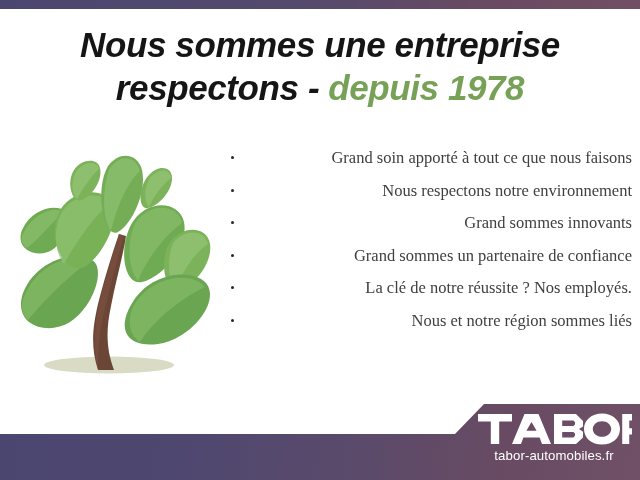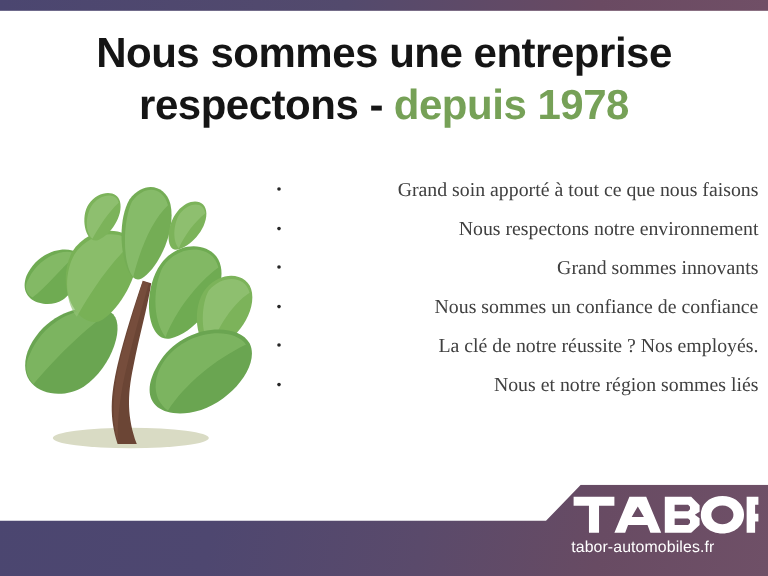--- a/index.html
+++ b/index.html
@@ -41,20 +41,21 @@
     line-height: 1.22;
     font-weight: bold;
     font-size: 35px;
     letter-spacing: -0.4px;
     color: #151515;
     font-family: "Liberation Sans", sans-serif;
   }
   .headline .line {
     display: block;
     white-space: nowrap;
+    font-style: italic;
   }
   .headline .hl-green {
     color: #76a157;
   }
   .headline .hl-gap {
     display: inline-block;
     width: 9px;
   }
 
   
@@ -118,21 +119,21 @@
     height: 84px;
     background: linear-gradient(100deg, #4b4670 0%, #4e4770 28%, #5a4a6b 55%, #684b63 78%, #6f5067 100%);
     -webkit-clip-path: polygon(0 38px, 455px 38px, 484px 8px, 640px 8px, 640px 84px, 0 84px);
     clip-path: polygon(0 38px, 455px 38px, 484px 8px, 640px 8px, 640px 84px, 0 84px);
   }
   .logo-block {
     position: absolute;
     left: 476px;
     top: 16px;
     width: 156px;
-    text-align: left;
+    text-align: center;
   }
   .logo-mark {
     display: block;
     width: 156px;
     height: 34px;
   }
   .logo-tagline {
     display: block;
     margin-top: 2px;
     font-size: 13.2px;
@@ -194,21 +195,21 @@
 
       <path d="M 111 86 C 104 106 96 132 90 156 C 84 182 83 200 90 222 L 106 222 C 98 200 98 182 103 158 C 108 132 115 108 118 88 Z" fill="#6b4535"></path>
       <path d="M 111 86 C 105 106 97 132 91 156 C 86 180 85 200 90 220 C 90 200 92 180 98 156 C 104 130 111 106 116 88 Z" fill="#7d5441" opacity="0.6"></path>
     </svg>
   </div>
 
   <ul class="bullets">
     <li><span class="dot"></span><span>Grand soin apporté à tout ce que nous faisons</span></li>
     <li><span class="dot"></span><span>Nous respectons notre environnement</span></li>
     <li><span class="dot"></span><span>Grand sommes innovants</span></li>
-    <li><span class="dot"></span><span>Nous sommes un confiance de confiance</span></li>
+    <li><span class="dot"></span><span>Grand sommes un partenaire de confiance</span></li>
     <li><span class="dot"></span><span>La clé de notre réussite ? Nos employés.</span></li>
     <li><span class="dot"></span><span>Nous et notre région sommes liés</span></li>
   </ul>
 
   <div class="footer">
     <div class="footer-shape"></div>
     <div class="logo-block">
       <svg class="logo-mark" viewBox="0 0 156 34" xmlns="http://www.w3.org/2000/svg">
 
         <path d="M 2 2 H 36 V 9.5 H 23.2 V 32 H 14.8 V 9.5 H 2 Z" fill="#ffffff"></path>

